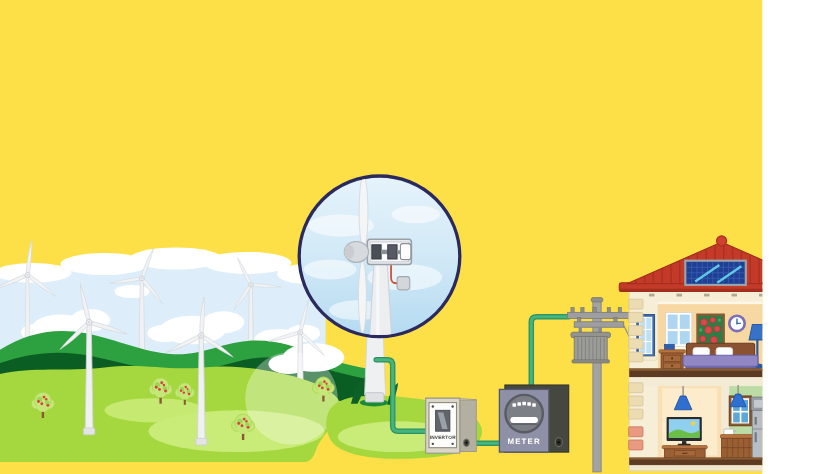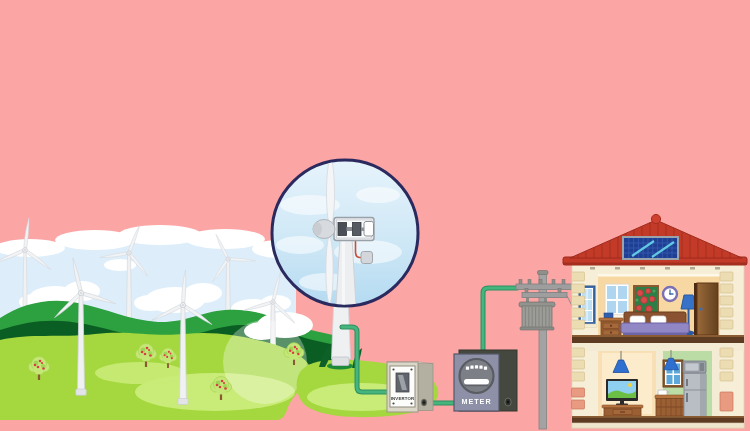--- a/index.html
+++ b/index.html
@@ -1,16 +1,16 @@
 <!DOCTYPE html>
 <html style="--wire-green: #45b47d; --wire-green-dark: #2e9162; --grass-light: #a5d83e; --grass-highlight: #c9eb77; --hill-mid: #2da03f; --hill-dark: #0b5e23; --sky-blue: #ddeefa; --circle-border: #2b2a5e; --roof-red: #c33b28; --roof-red-dark: #9e2b1c; --solar-blue: #1e3f92; --wall-cream: #f6eed6; --bedroom-wall: #f8d8a2; --kitchen-wall: #bcdca6; --living-wall: #f9dfb5; --meter-panel: #8d90a6; --meter-body: #45483e; --invertor-body: #dad6c8; --pole-gray: #a3a3a3; --turbine-white: #f2f3f5;"><head>
 <meta charset="utf-8">
 <style>
   html,body{margin:0;padding:0;background:#fff;}
-  #stage{position:relative;width:750px;height:431px;background:#fca5a5;overflow:hidden;
+  #stage{position:relative;width:693px;height:431px;background:#fde047;overflow:hidden;
          font-family:"Liberation Sans",sans-serif;}
   svg{display:block;}
   .sky{fill:var(--sky-blue,#ddeefa);}
   .cloud{fill:#ffffff;}
   .hill-mid{fill:var(--hill-mid,#2da03f);}
   .hill-dark{fill:var(--hill-dark,#0b5e23);}
   .grass{fill:var(--grass-light,#a5d83e);}
   .grass-hl{fill:var(--grass-highlight,#c9eb77);}
   .wire-outer{stroke:var(--wire-green-dark,#2e9162);stroke-width:5;fill:none;
               stroke-linecap:round;stroke-linejoin:round;}

